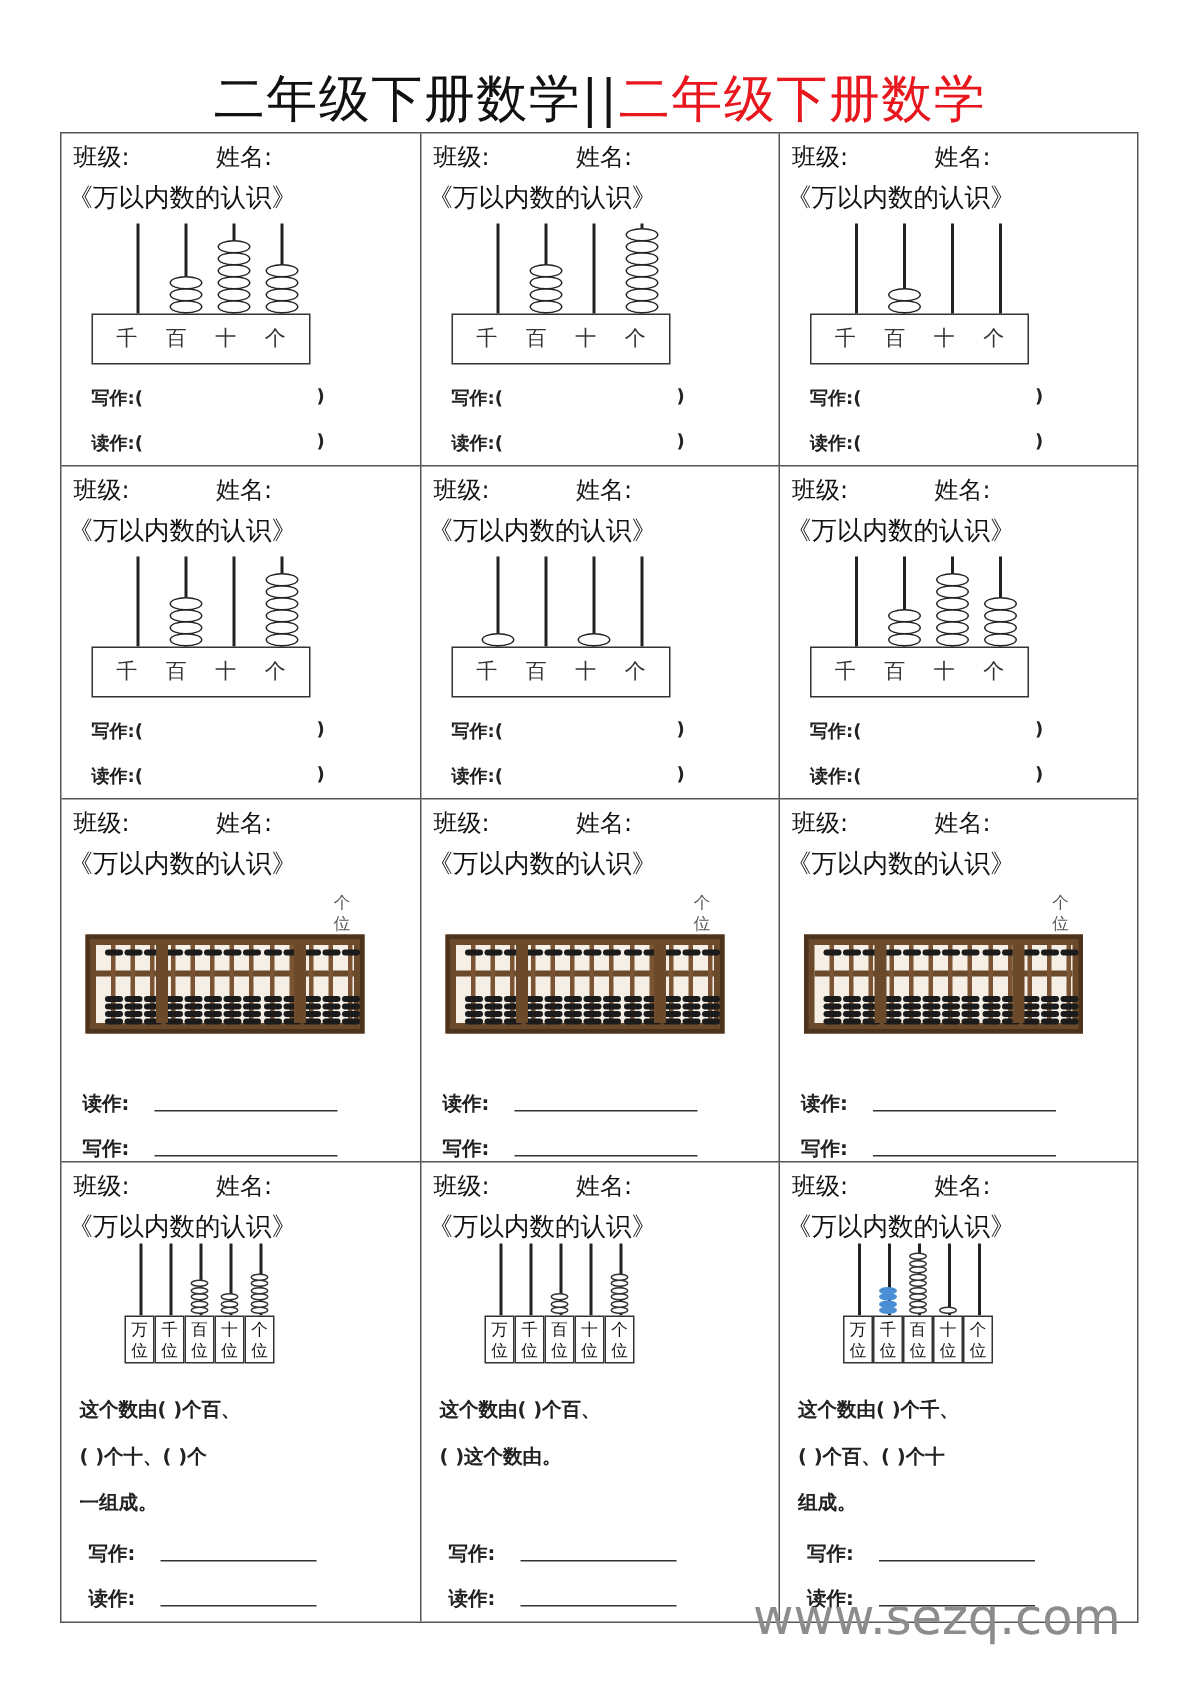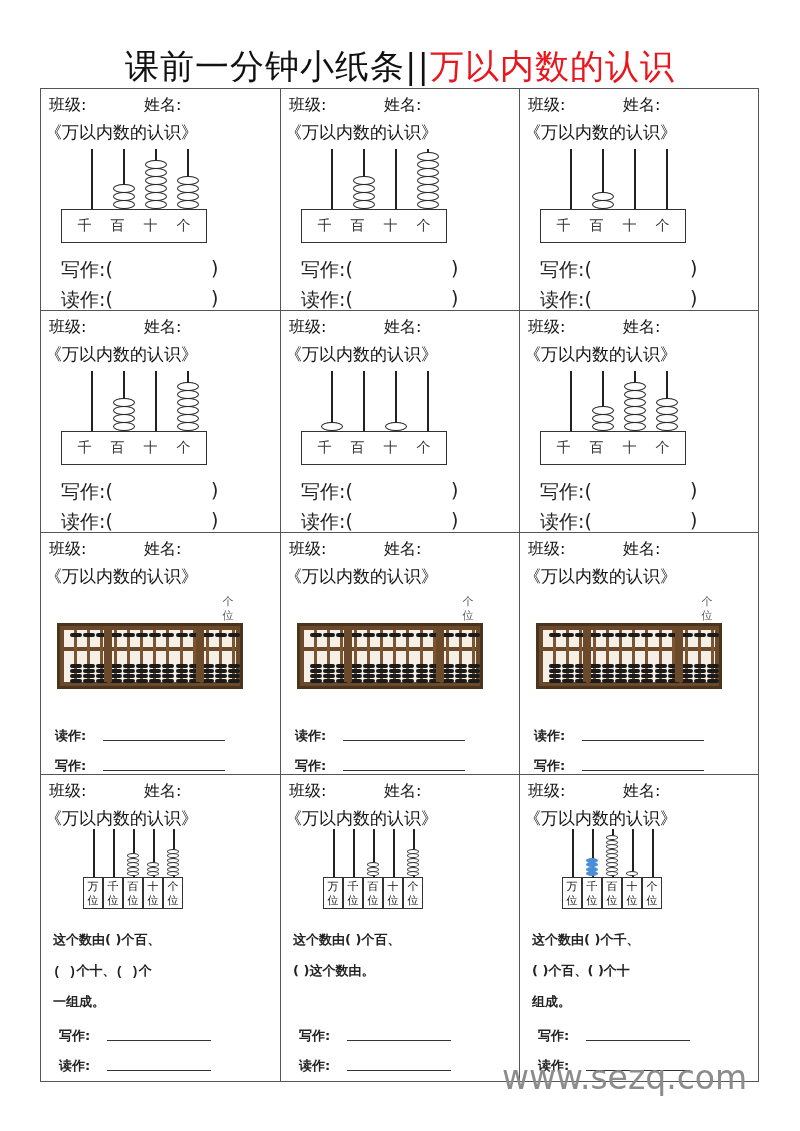--- a/index.html
+++ b/index.html
@@ -12,41 +12,41 @@
   .cell { position: relative; border-right: 1px solid #555; border-bottom: 1px solid #555; overflow: hidden; }
   .cell.last-col { border-right: none; }
   .cell.last-row { border-bottom: none; }
   .hdr { position: absolute; left: 8px; top: 6px; font-size: 16px; line-height: 20px; }
   .hdr .name-lbl { position: absolute; left: 95px; top: 0; white-space: nowrap; }
   .topic { position: absolute; left: 4px; top: 32px; font-size: 17px; line-height: 22px; white-space: nowrap; }
   .simple-abacus { position: absolute; left: 20px; top: 60px; width: 150px; height: 100px; }
   .simple-abacus .base { position: absolute; left: 0; top: 60px; width: 146px; height: 34px; border: 1.5px solid #333; display: flex; justify-content: space-around; align-items: center; font-size: 14px; color: #333; padding: 0 6px; }
   .rod { position: absolute; width: 1.5px; background: #222; }
   .bead { position: absolute; width: 22px; height: 9px; border: 1.5px solid #222; border-radius: 50%; background: #fff; }
-  .fill-line { position: absolute; font-size: 19px; font-weight: normal; white-space: nowrap; color: #222; }
+  .fill-line { position: absolute; font-size: 12px; font-weight: bold; white-space: nowrap; color: #222; }
   .fill-line .paren-r { position: absolute; left: 150px; top: 0; }
   .suan { position: absolute; height: 66px; background: #6a4a2a; border: 3px solid #4b331c; }
   .suan .inner { position: absolute; left: 4px; right: 4px; top: 4px; bottom: 4px; background: #f5efe6; }
   .suan .beam { position: absolute; left: 0; right: 0; top: 17px; height: 4px; background: #6a4a2a; }
   .suan .col { position: absolute; top: 0; bottom: 0; width: 3px; background: #7b5533; }
   .suan .sb { position: absolute; width: 12px; height: 4px; background: #1b1b1b; border-radius: 2px; }
   .suan .divider { position: absolute; top: 0; bottom: 0; width: 8px; background: #6a4a2a; }
   .place-mark { position: absolute; font-size: 11px; color: #555; line-height: 14px; width: 14px; text-align: center; }
   .underline-field { position: absolute; border-bottom: 1px solid #333; height: 14px; }
   .lbl { position: absolute; font-size: 13px; font-weight: bold; color: #222; white-space: nowrap; }
   .five-abacus { position: absolute; }
   .five-abacus .box { position: absolute; top: 0; width: 20px; height: 32px; border: 1px solid #333; font-size: 11px; line-height: 14px; text-align: center; padding-top: 2px; background: #fff; }
   .fb { position: absolute; width: 12px; height: 5px; border: 1px solid #333; border-radius: 50%; background: #fff; }
   .q-text { position: absolute; font-size: 13px; font-weight: bold; color: #222; white-space: nowrap; }
   .watermark { position: absolute; left: 502px; top: 1058px; font-family: "DejaVu Sans", sans-serif; font-size: 33px; color: #8c8c8c; letter-spacing: 0px; }
 </style>
 </head>
 <body>
 
-<div class="title"><span class="t-black">课前一分钟小纸条||</span><span class="t-red">万以内数的认识</span></div>
+<div class="title"><span class="t-black">二年级下册数学||</span><span class="t-red">二年级下册数学</span></div>
 
 <div class="grid" id="grid">
     <div class="cell">
       <div class="hdr"><span>班级:</span><span class="name-lbl">姓名:</span></div>
       <div class="topic">《万以内数的认识》</div>
       <div class="simple-abacus">
         <div class="rod" style="left: 30px; top: 0px; height: 60px;"></div>
         <div class="rod" style="left: 62px; top: 0px; height: 60px;"></div>
         <div class="bead" style="left: 52px; top: 51px;"></div>
         <div class="bead" style="left: 52px; top: 43px;"></div>
@@ -530,21 +530,21 @@
         <div class="fb" style="left: 84px; top: 21px;"></div>
         <div class="fb" style="left: 84px; top: 16.5px;"></div>
         <div class="fb" style="left: 84px; top: 12px;"></div>
         <div class="fb" style="left: 84px; top: 7.5px;"></div>
         <div class="box" style="left: 80px; top: 36px;">
           <div>个</div>
           <div>位</div>
         </div>
       </div>
       <div class="q-text" style="left: 12px; top: 156px;">这个数由(    )个百、</div>
-      <div class="q-text" style="left: 12px; top: 187px; font-family: Liberation Mono, monospace;">(    )个十、(    )个</div>
+      <div class="q-text" style="left: 12px; top: 187px;">(    )个十、(    )个</div>
       <div class="q-text" style="left: 12px; top: 218px;">一组成。</div>
       <div class="lbl" style="left: 18px; top: 252px;">写作:</div>
       <div class="underline-field" style="left: 66px; top: 252px; width: 104px;"></div>
       <div class="lbl" style="left: 18px; top: 282px;">读作:</div>
       <div class="underline-field" style="left: 66px; top: 282px; width: 104px;"></div>
     </div>
     <div class="cell last-row">
       <div class="hdr"><span>班级:</span><span class="name-lbl">姓名:</span></div>
       <div class="topic">《万以内数的认识》</div>
       <div class="five-abacus" style="left: 42px; top: 66px;">

